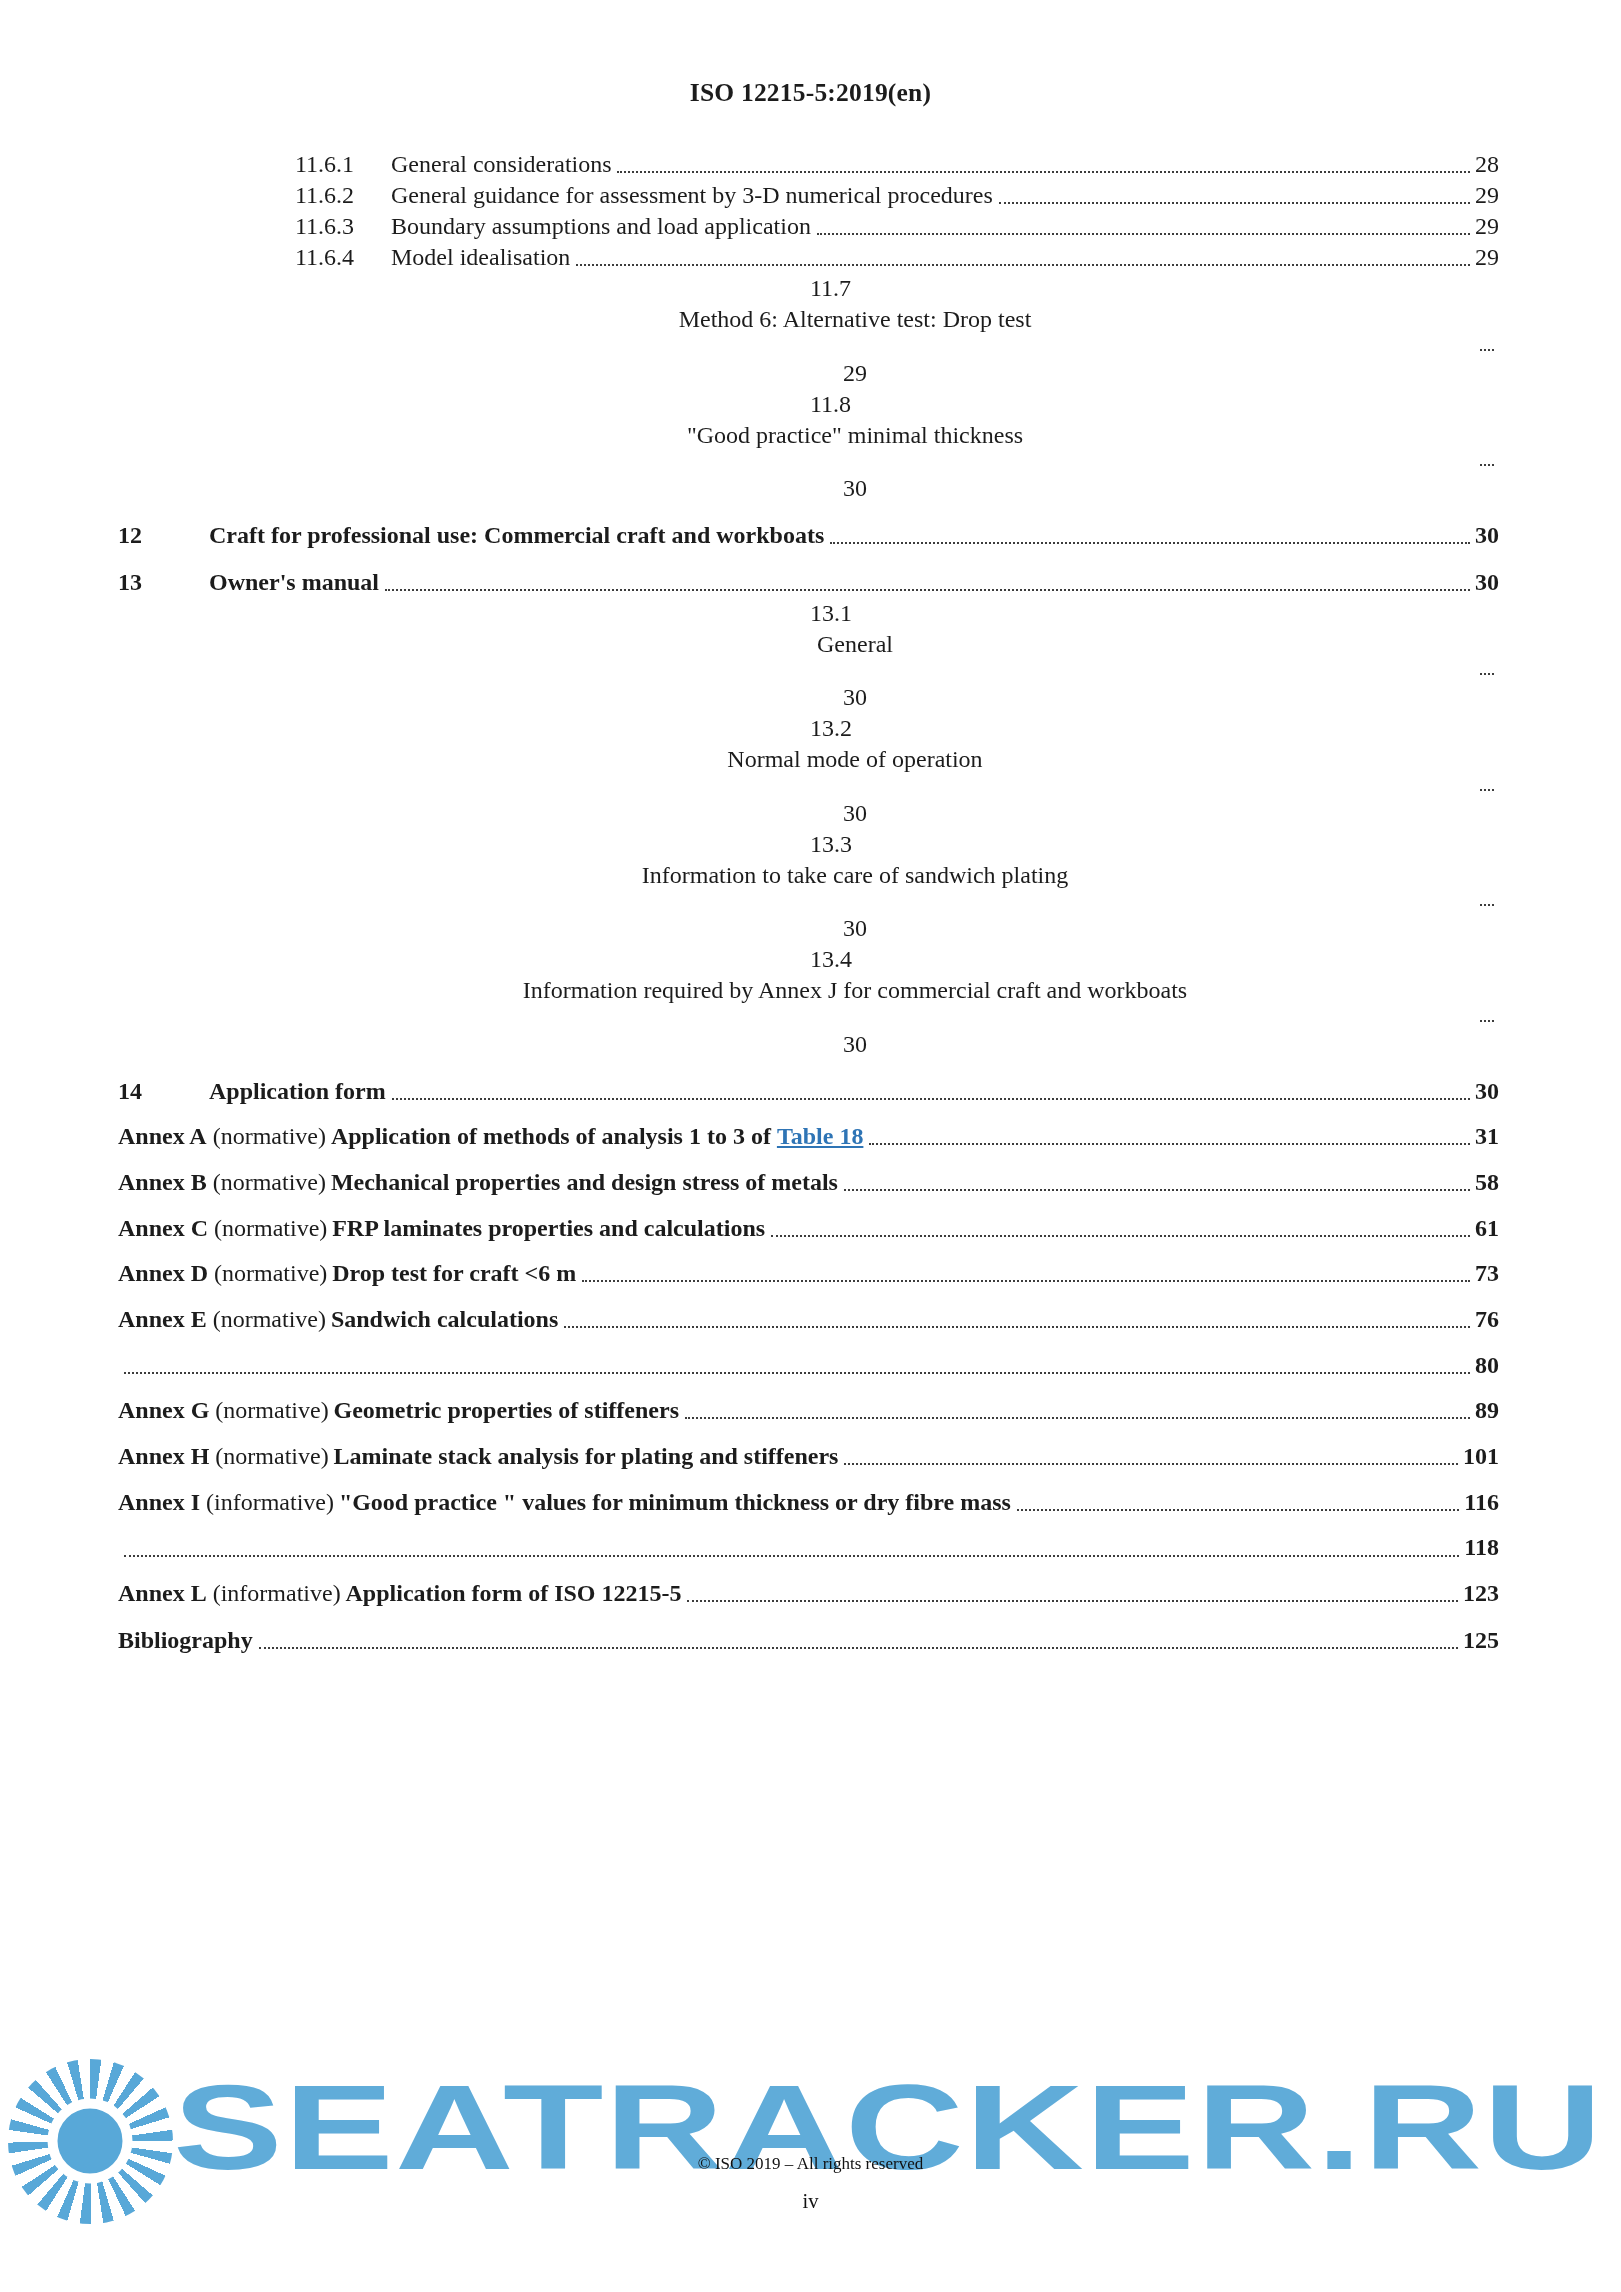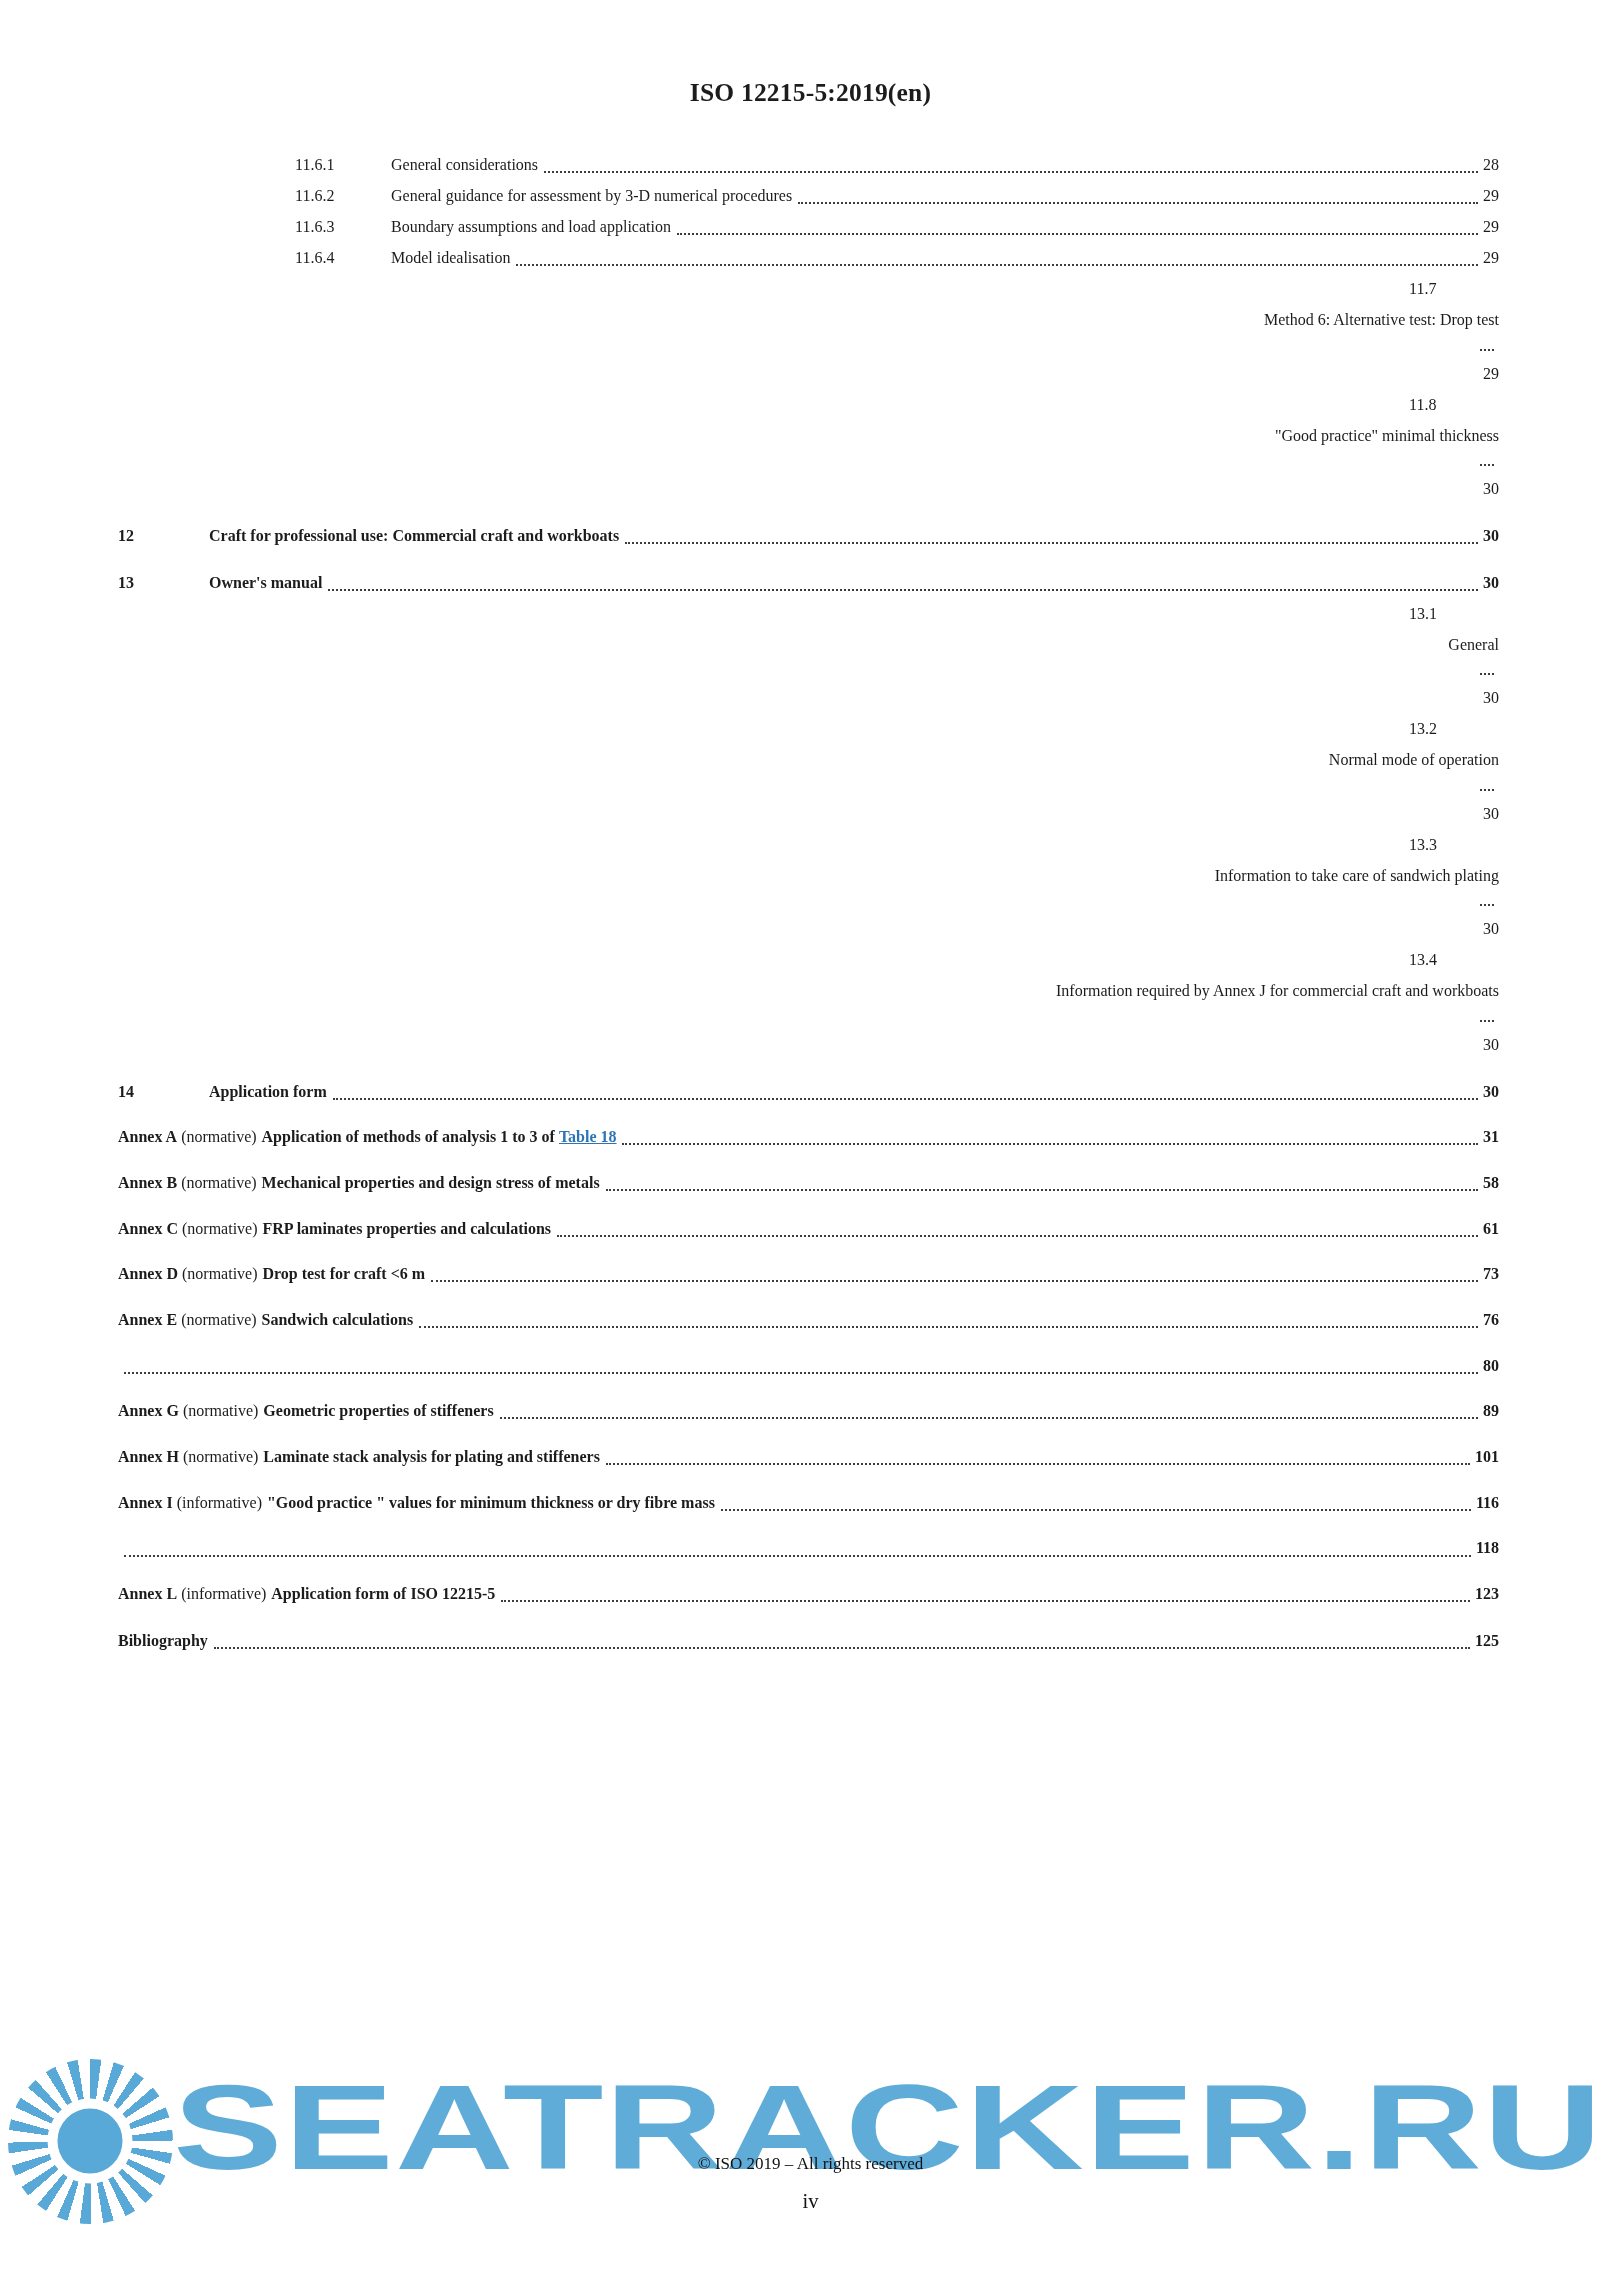--- a/index.html
+++ b/index.html
@@ -16,22 +16,22 @@
     text-align: center;
     font-weight: bold;
     font-size: 25.5px;
     letter-spacing: 0.2px;
   }
   .toc {
     margin: 41px 122px 0 118px;
   }
   .toc-row {
     display: flex;
-    align-items: flex-end;
-    font-size: 16px;
+    align-items: center;
+    font-size: 24px;
     line-height: 31px;
   }
   .toc-row.lvl2 { padding-left: 93px; flex-direction: column; }
   .toc-row.lvl3 { padding-left: 177px; }
   .num { flex: 0 0 auto; width: 91px; }
   .lvl2 .num { width: 90px; }
   .lvl3 .num { width: 96px; }
   .label { flex: 0 1 auto; }
   .dots {
     flex: 1 1 13.7px;

